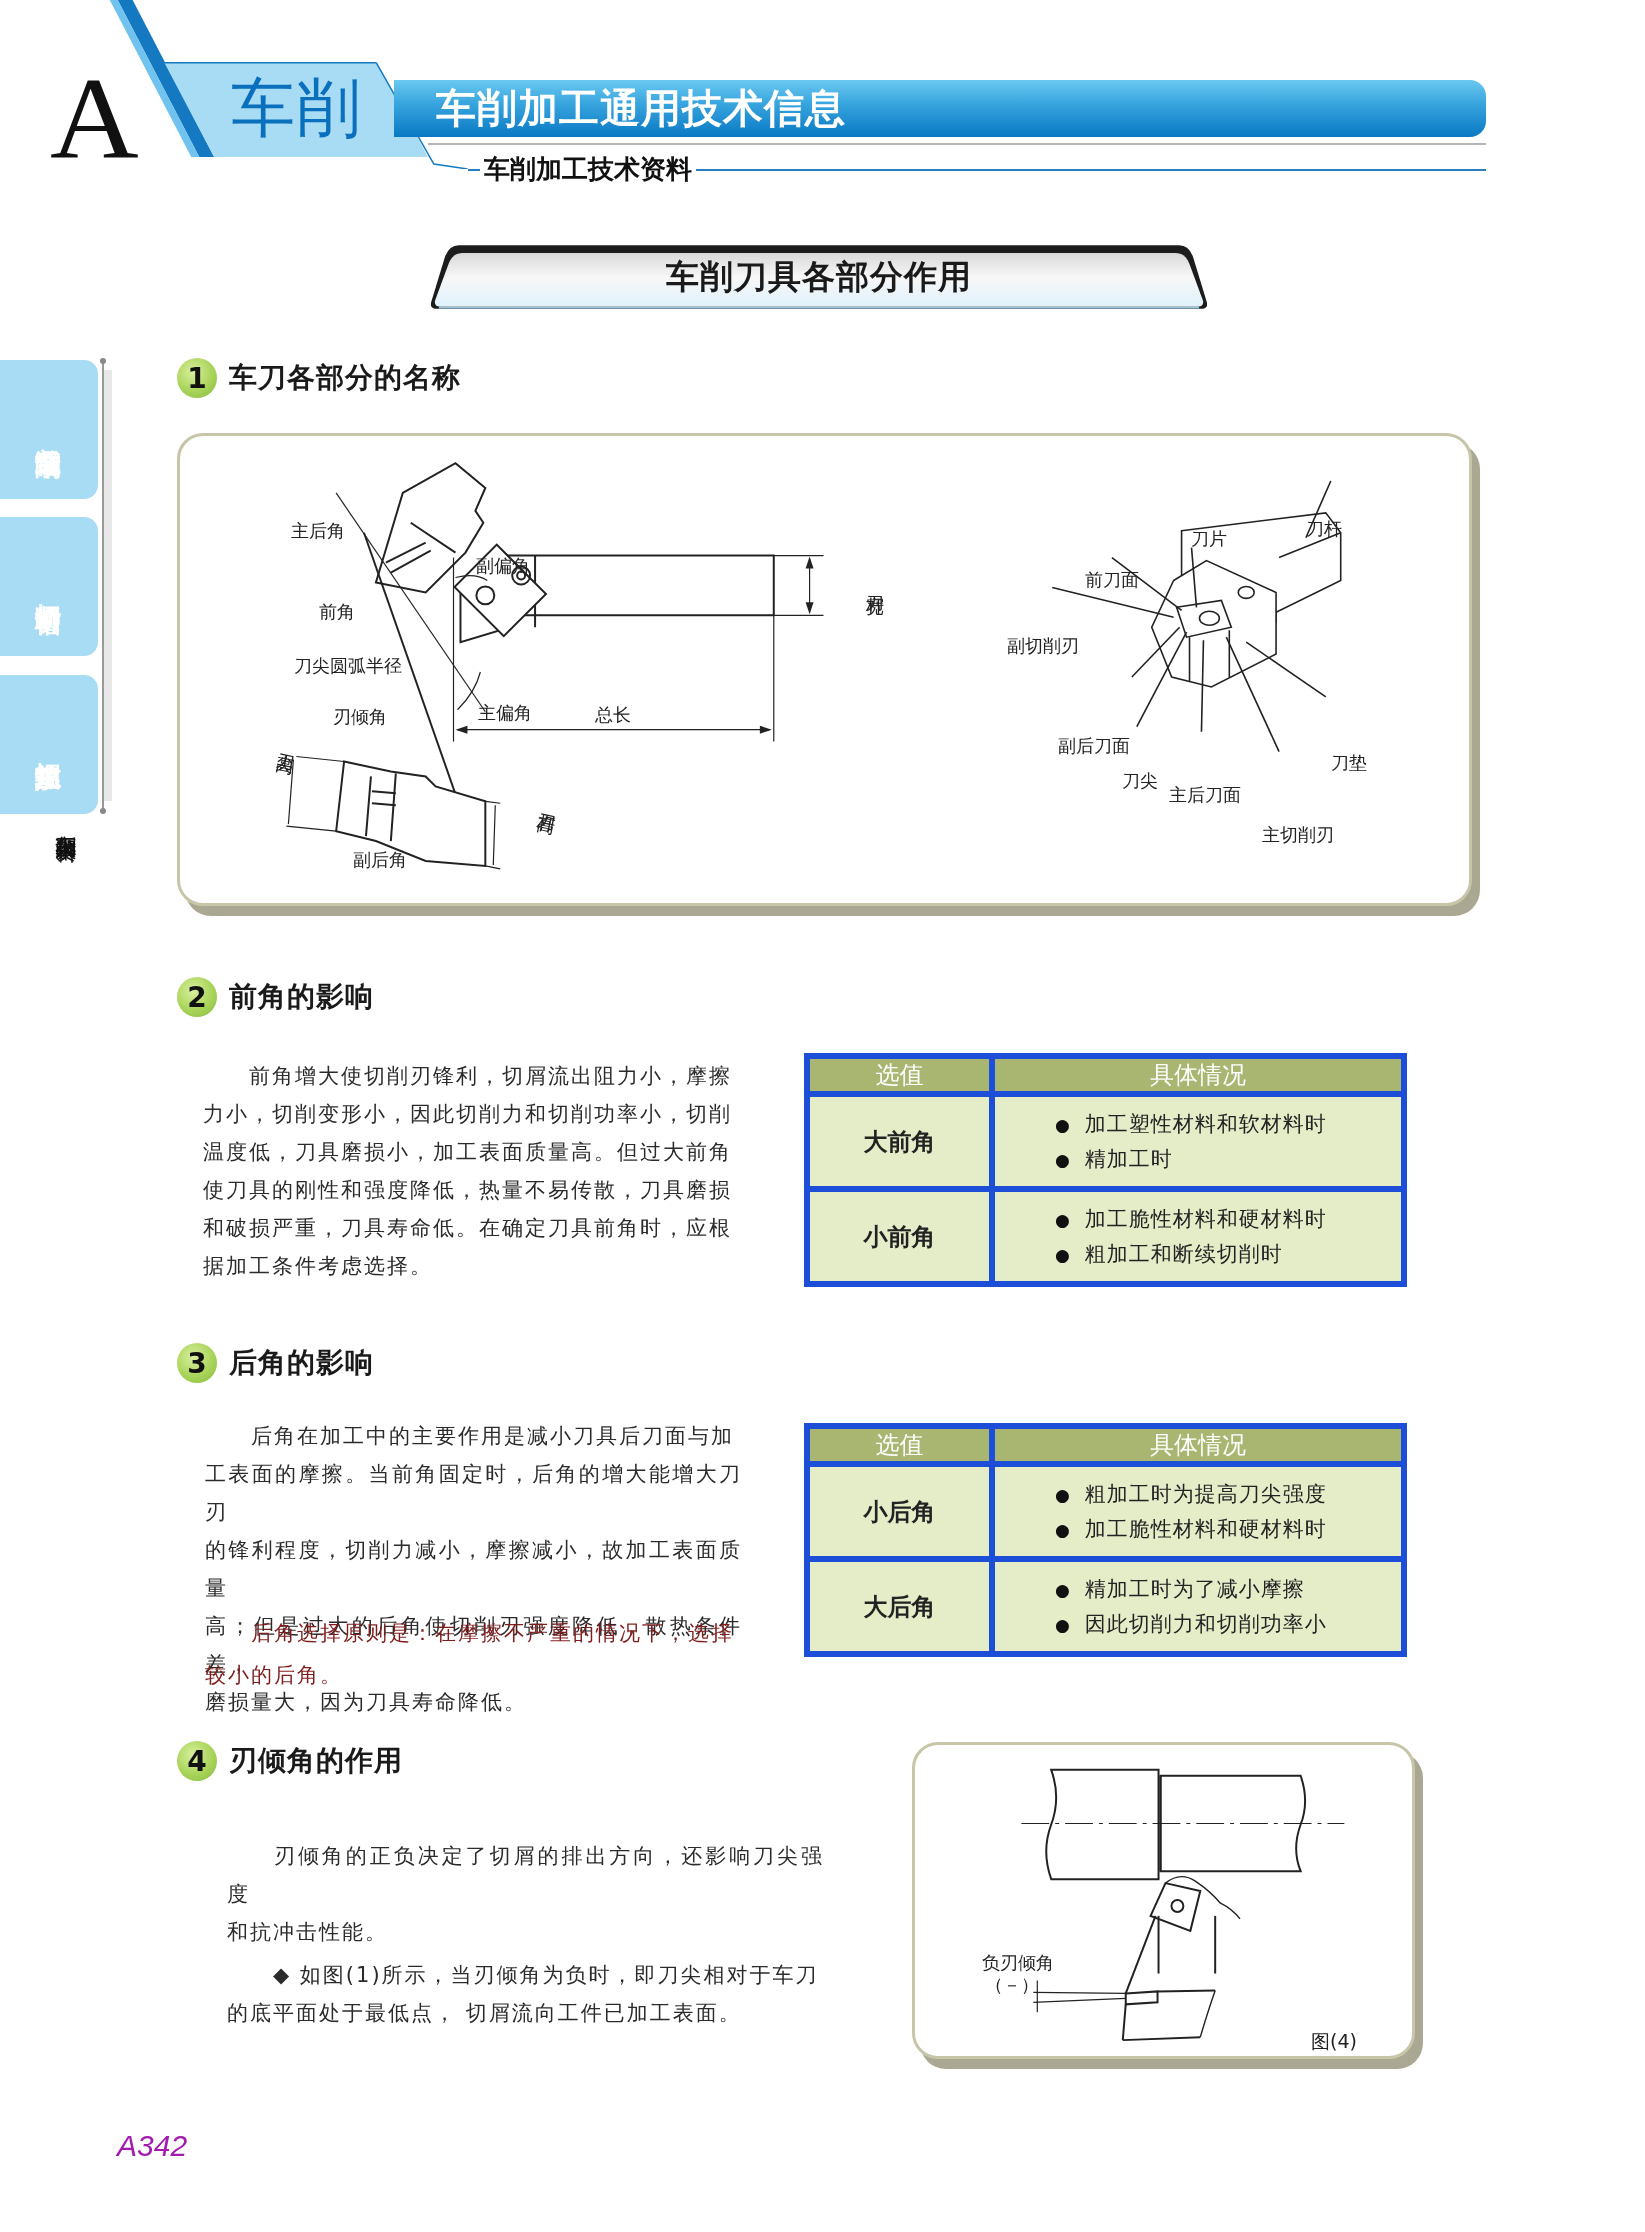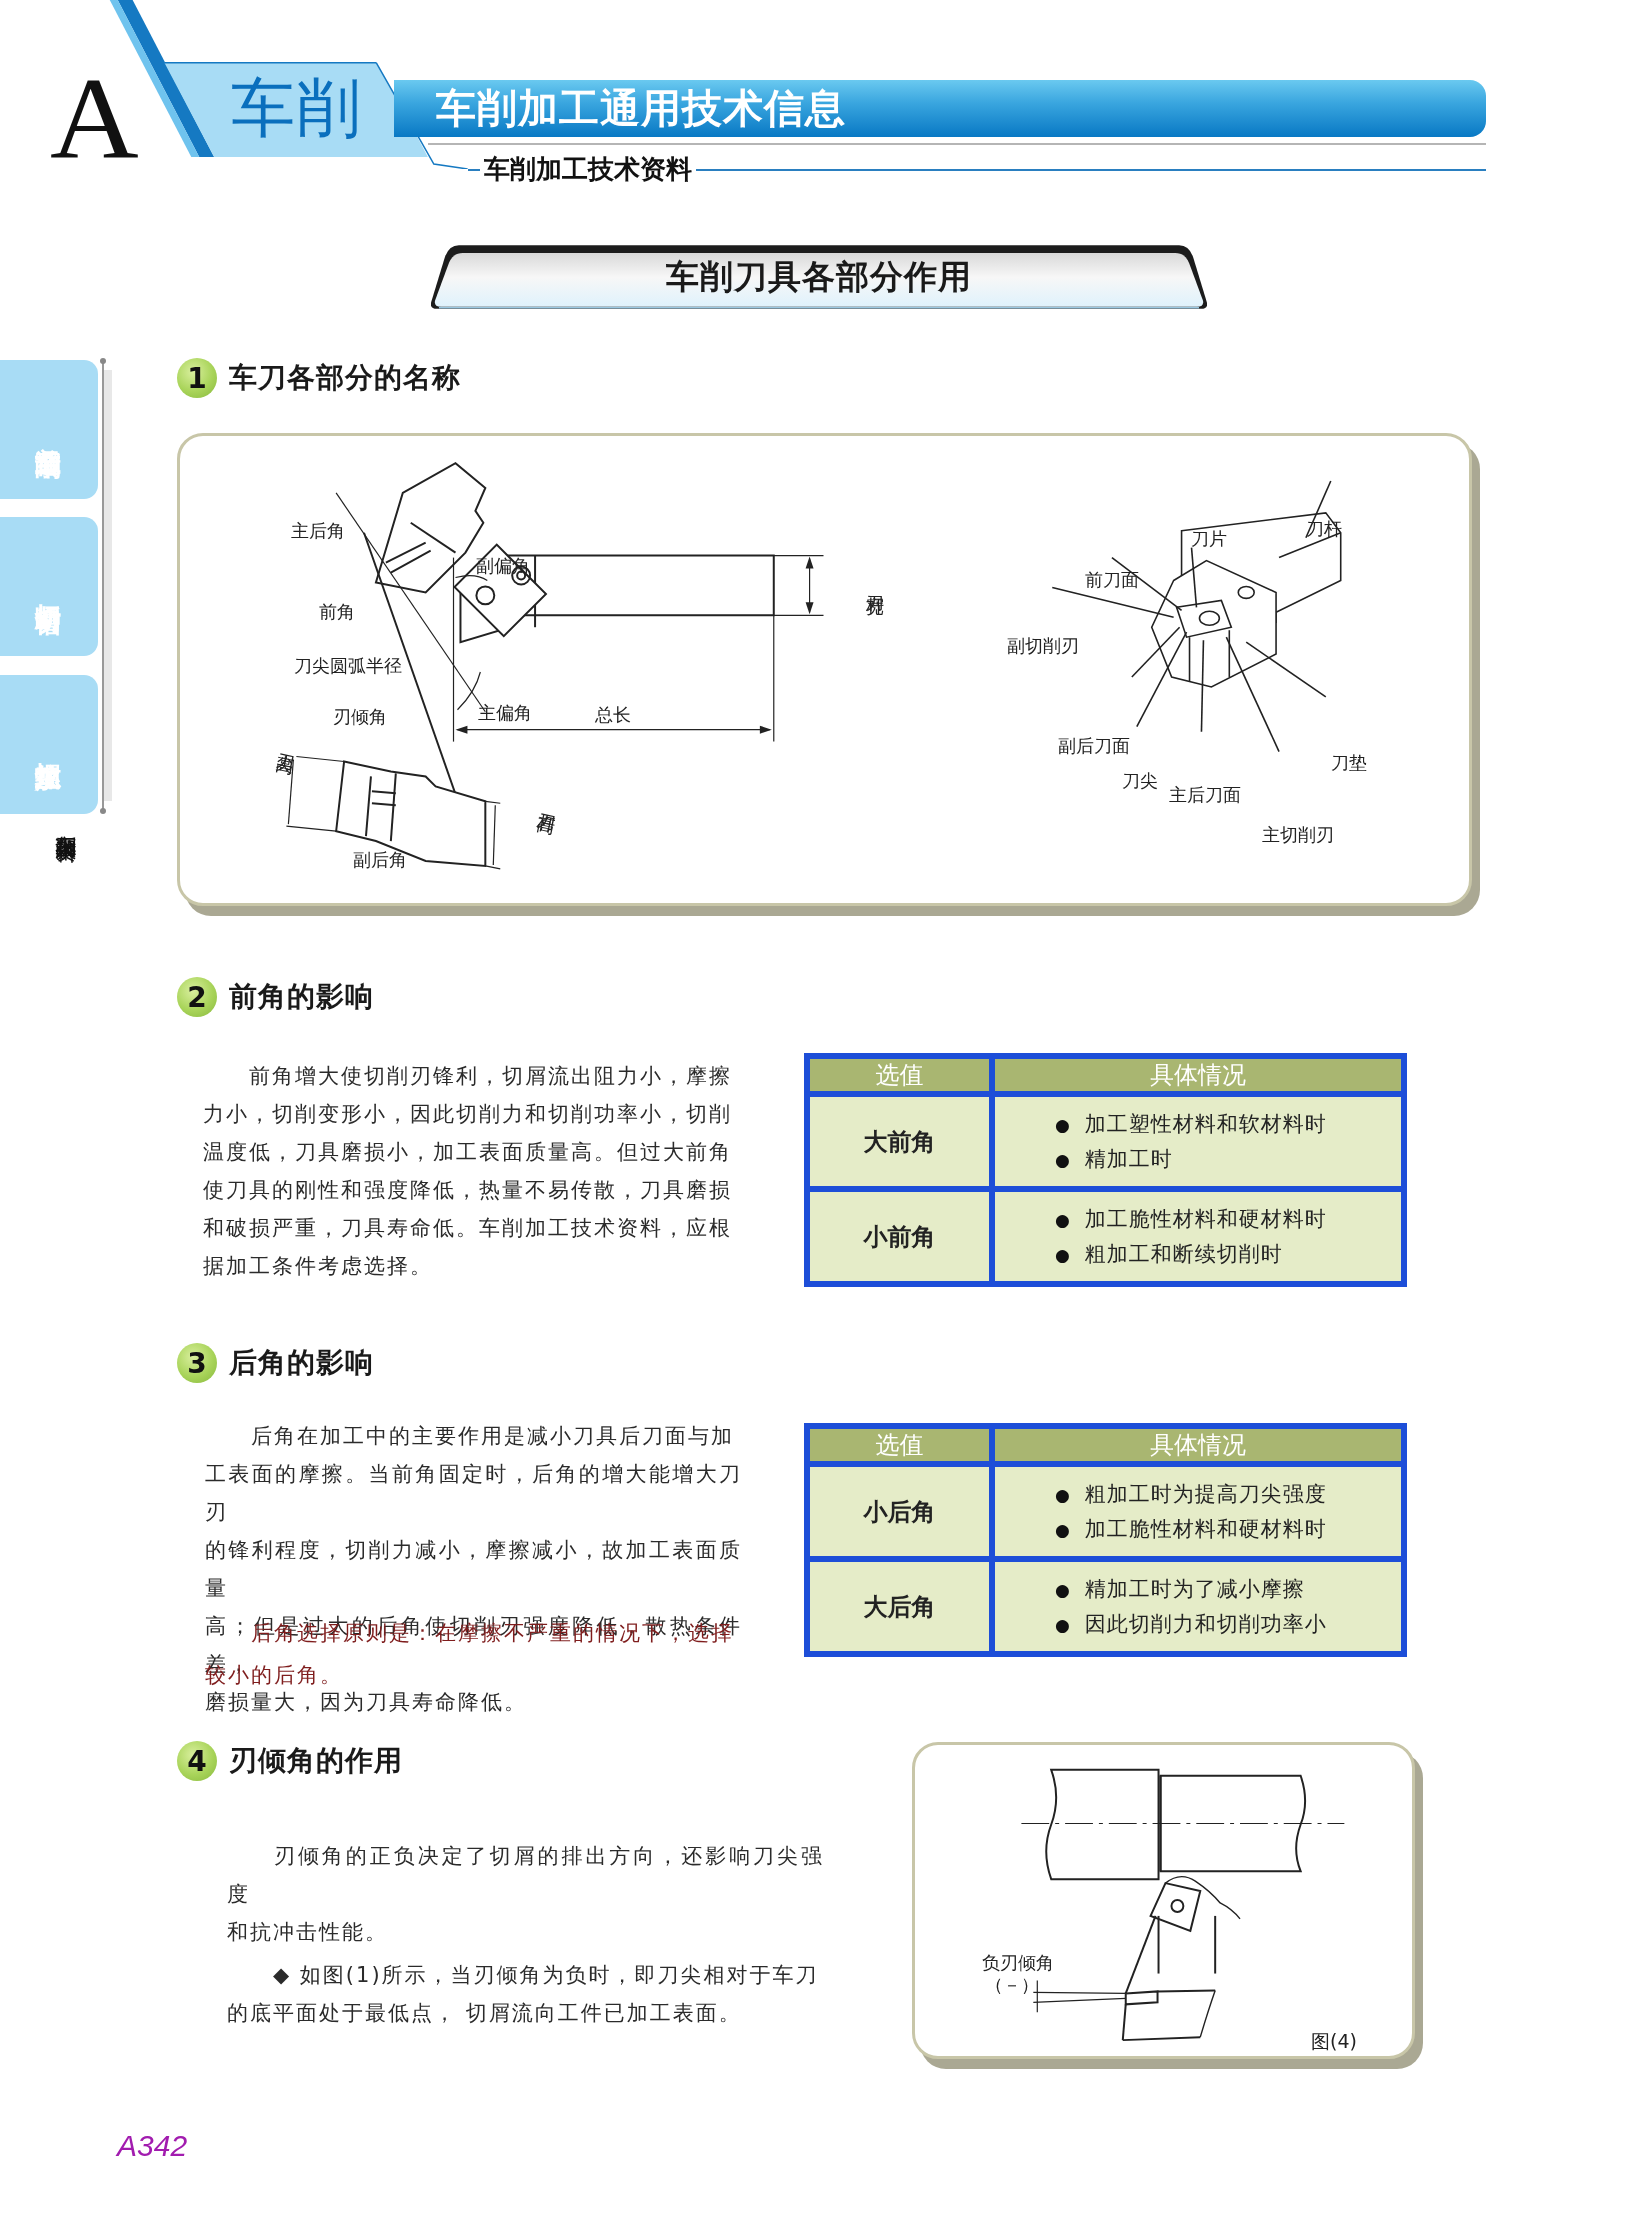--- a/index.html
+++ b/index.html
@@ -202,21 +202,21 @@
 
 <div class="abs sec-head" style="left:177px;top:977px;">
   <div class="sec-num">2</div>
   <div class="sec-title">前角的影响</div>
 </div>
 <div class="abs para" style="left:203px;top:1057px;width:537px;">
   <div><span class="indent"></span><span>前角增大使切削刃锋利，切屑流出阻力小，摩擦</span></div>
   <div>力小，切削变形小，因此切削力和切削功率小，切削</div>
   <div>温度低，刀具磨损小，加工表面质量高。但过大前角</div>
   <div>使刀具的刚性和强度降低，热量不易传散，刀具磨损</div>
-  <div>和破损严重，刀具寿命低。车削加工技术资料，应根</div>
+  <div>和破损严重，刀具寿命低。在确定刀具前角时，应根</div>
   <div>据加工条件考虑选择。</div>
 </div>
 <table class="abs tbl" style="left:804px;top:1053px;">
   <thead>
     <tr>
       <th class="col1" style="font-weight:normal;">选值</th>
       <th>具体情况</th>
     </tr>
   </thead>
   <tbody>

